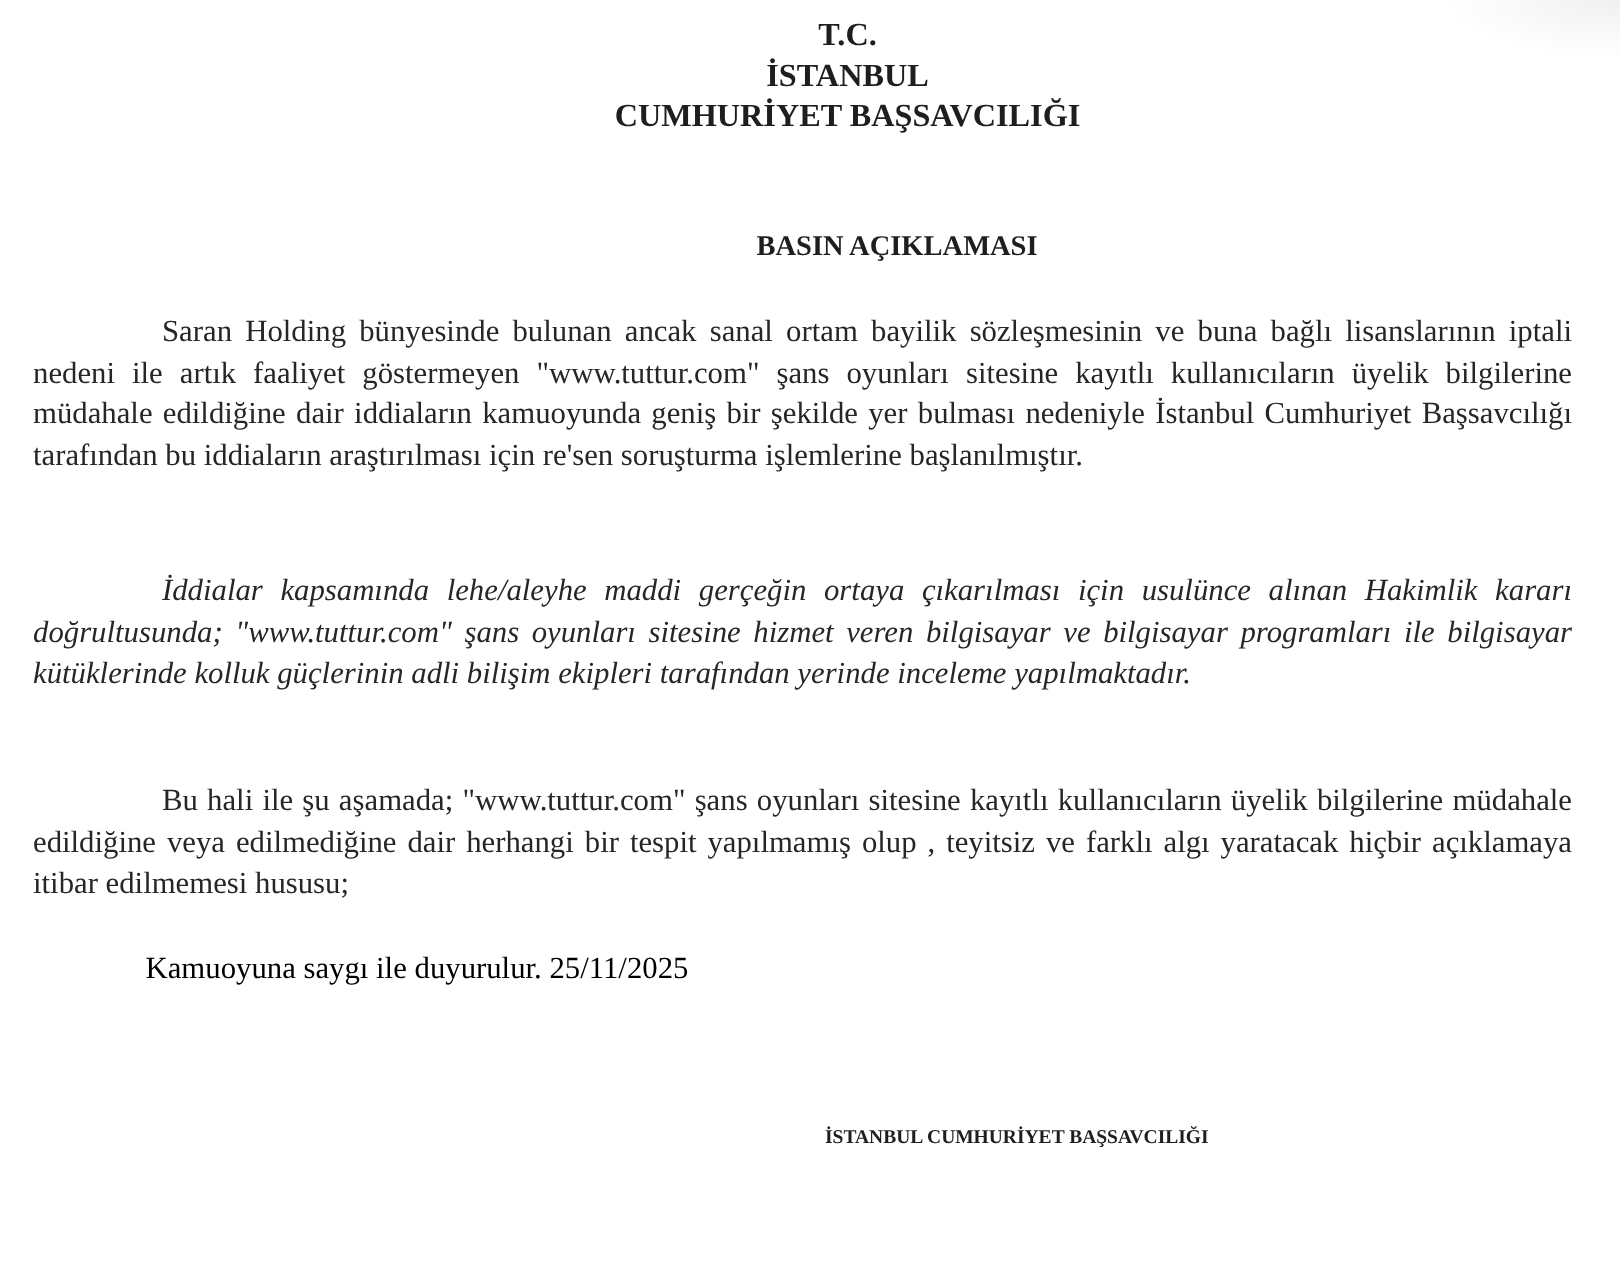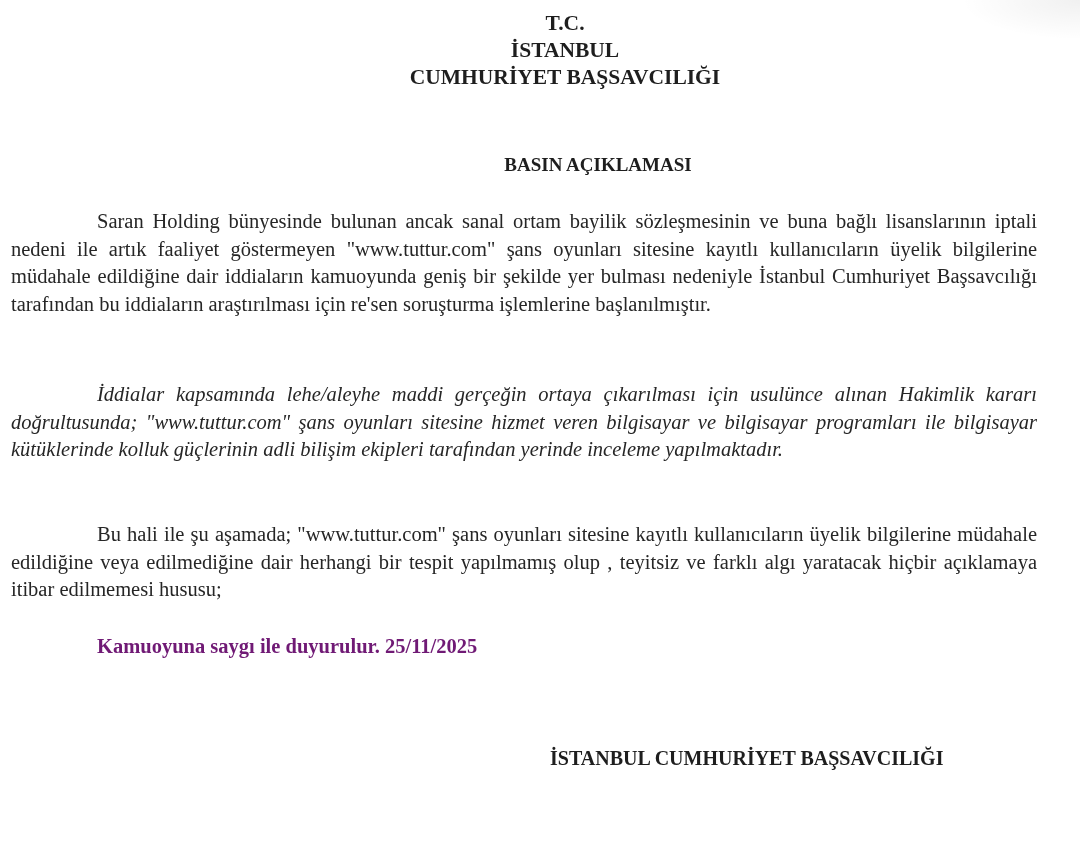--- a/index.html
+++ b/index.html
@@ -43,48 +43,47 @@
       width: 1196px;
       text-align: center;
       font-weight: bold;
       font-size: 19px;
       line-height: 26px;
       color: #1e1e1e;
       white-space: nowrap;
     }
     .para {
       position: absolute;
-      left: 11px;
+      left: 22px;
       width: 1026px;
       font-size: 20.5px;
       line-height: 27.5px;
       text-align: justify;
       text-align-last: left;
       color: #262626;
     }
     .para .ind { display: inline-block; width: 86px; }
     #p1 { top: 208px; }
     #p2 { top: 381px; font-style: italic; }
     #p3 { top: 521px; }
     .closing {
       position: absolute;
       top: 633px;
       left: 97px;
       font-size: 20.5px;
       line-height: 27.5px;
-      color: #701a75;
+      color: #000000;
       white-space: nowrap;
-      font-weight: bold;
     }
     .signature {
       position: absolute;
       top: 745px;
       left: 550px;
       font-weight: bold;
-      font-size: 20px;
+      font-size: 13px;
       line-height: 26px;
       color: #1e1e1e;
       white-space: nowrap;
     }
   </style>
 </head>
 <body>
 
 <div class="shade"></div>
 

